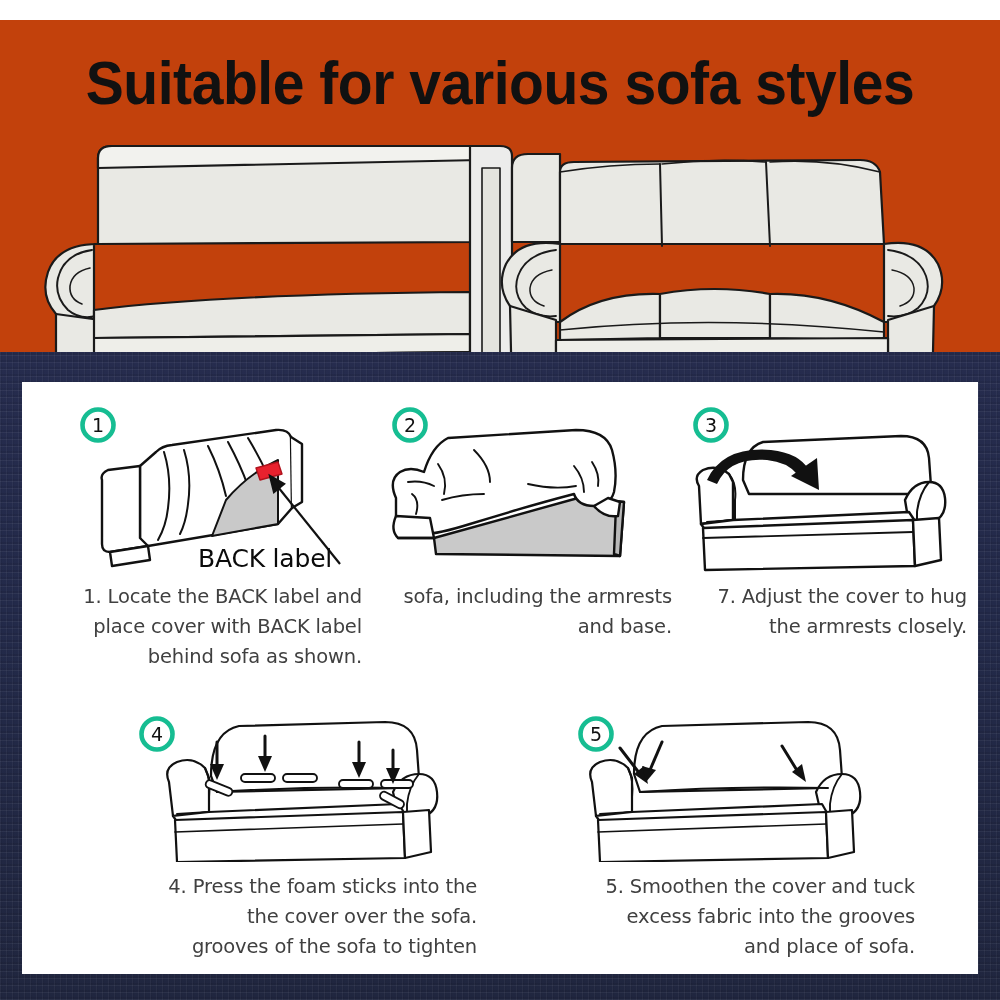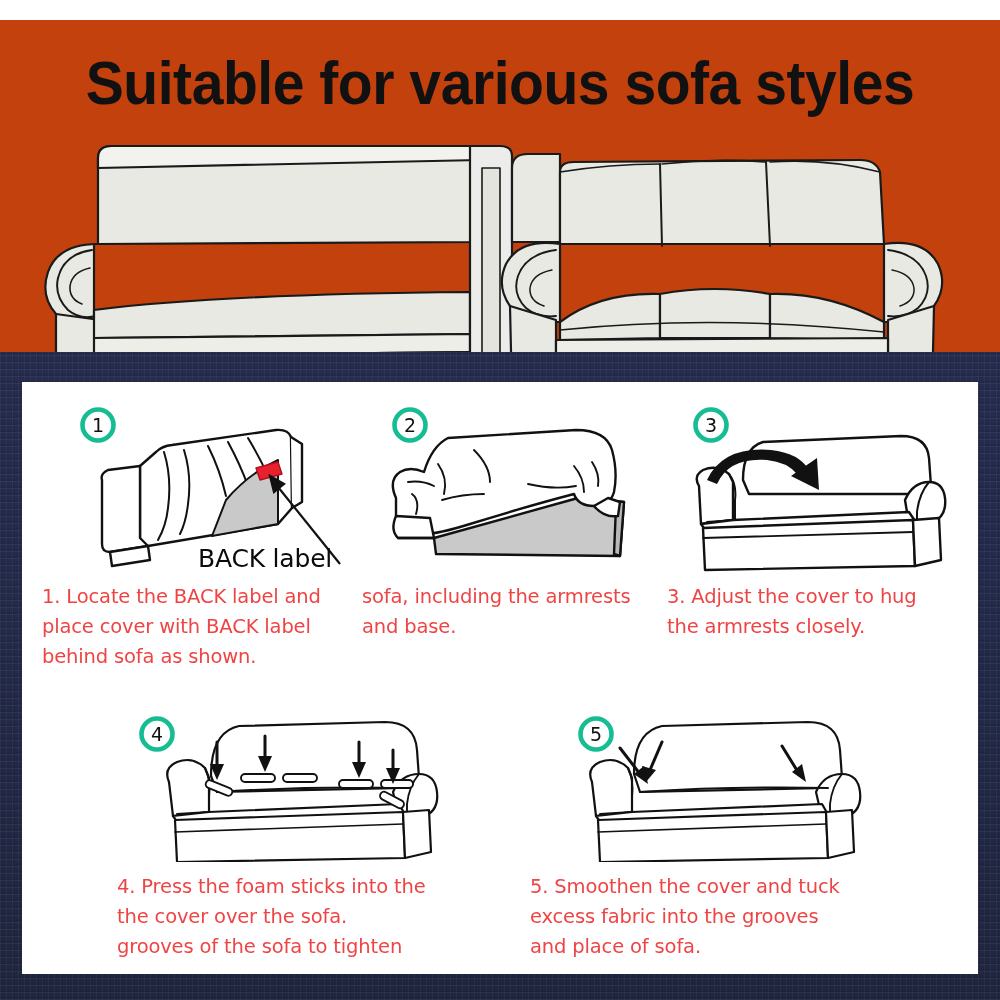--- a/index.html
+++ b/index.html
@@ -83,25 +83,25 @@
     top: 0;
   }
   .badge {
     position: absolute;
     width: 40px;
     height: 40px;
   }
   .badge svg { display: block; }
   .caption {
     position: absolute;
-    text-align: left;
+    text-align: right;
     font-family: "DejaVu Sans", "Liberation Sans", sans-serif;
     font-size: 19.5px;
     line-height: 30px;
-    color: #ef4444;
+    color: #404040;
     letter-spacing: -0.15px;
   }
   .caption .hang {
     display: block;
   }
   .back-label-text {
     position: absolute;
     font-family: "DejaVu Sans", "Liberation Sans", sans-serif;
     font-size: 25px;
     font-weight: normal;
@@ -322,21 +322,21 @@
 
           <g fill="#111111" stroke="none">
             <path d="M30,72 Q46,38 94,42 Q122,45 132,62
                      L120,66 Q110,54 90,52 Q52,49 40,76 Z"></path>
             <path d="M140,50 L142,82 L114,68 Z"></path>
           </g>
         </svg>
       </div>
 
       <div class="caption" style="left:0px; top:190px; width:300px;">
-        <span class="hang">3. Adjust the cover to hug</span>
+        <span class="hang">7. Adjust the cover to hug</span>
         <span class="hang">the armrests closely.</span>
       </div>
     </div>
 
     <div class="step" style="left:95px; top:320px; width:360px; height:270px;">
       <div class="badge" style="left:20px; top:12px;">
         <svg viewBox="0 0 40 40" width="40" height="40" xmlns="http://www.w3.org/2000/svg">
           <circle cx="20" cy="20" r="15.5" fill="none" stroke="#16bd92" stroke-width="4.6"></circle>
           <text x="20" y="27" text-anchor="middle" font-family="DejaVu Sans, sans-serif" font-size="19" fill="#111111">4</text>
         </svg>

